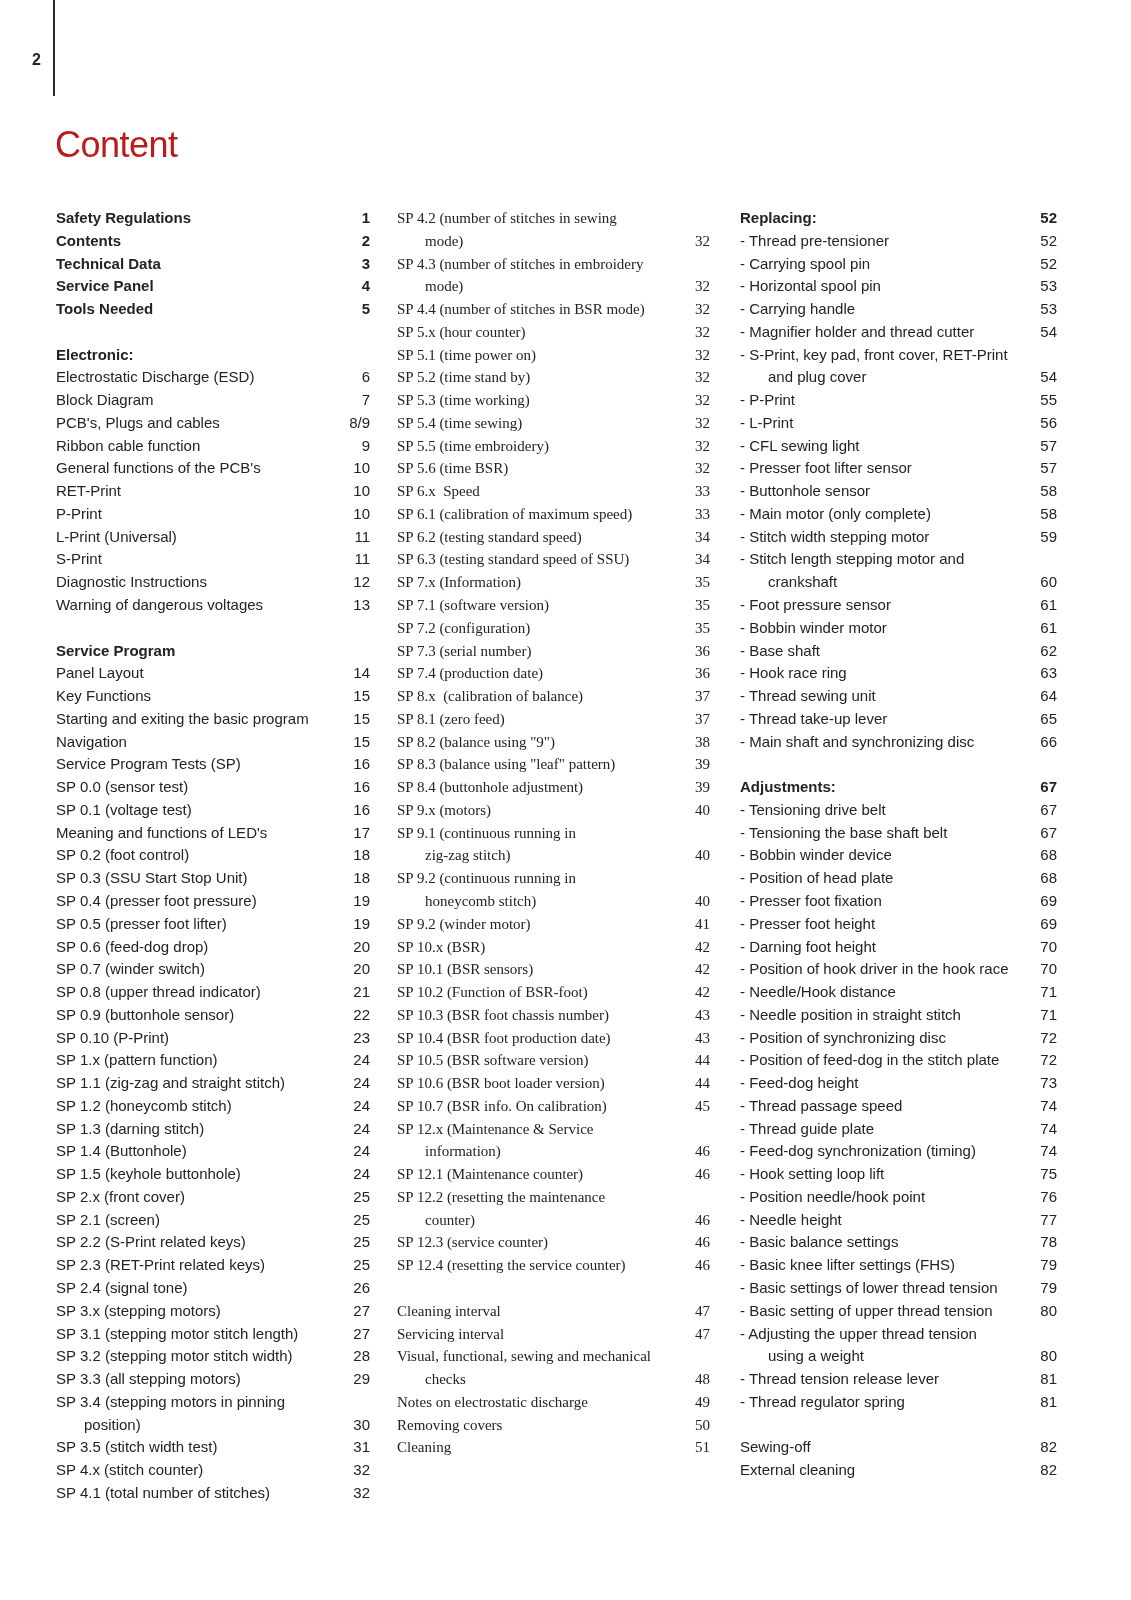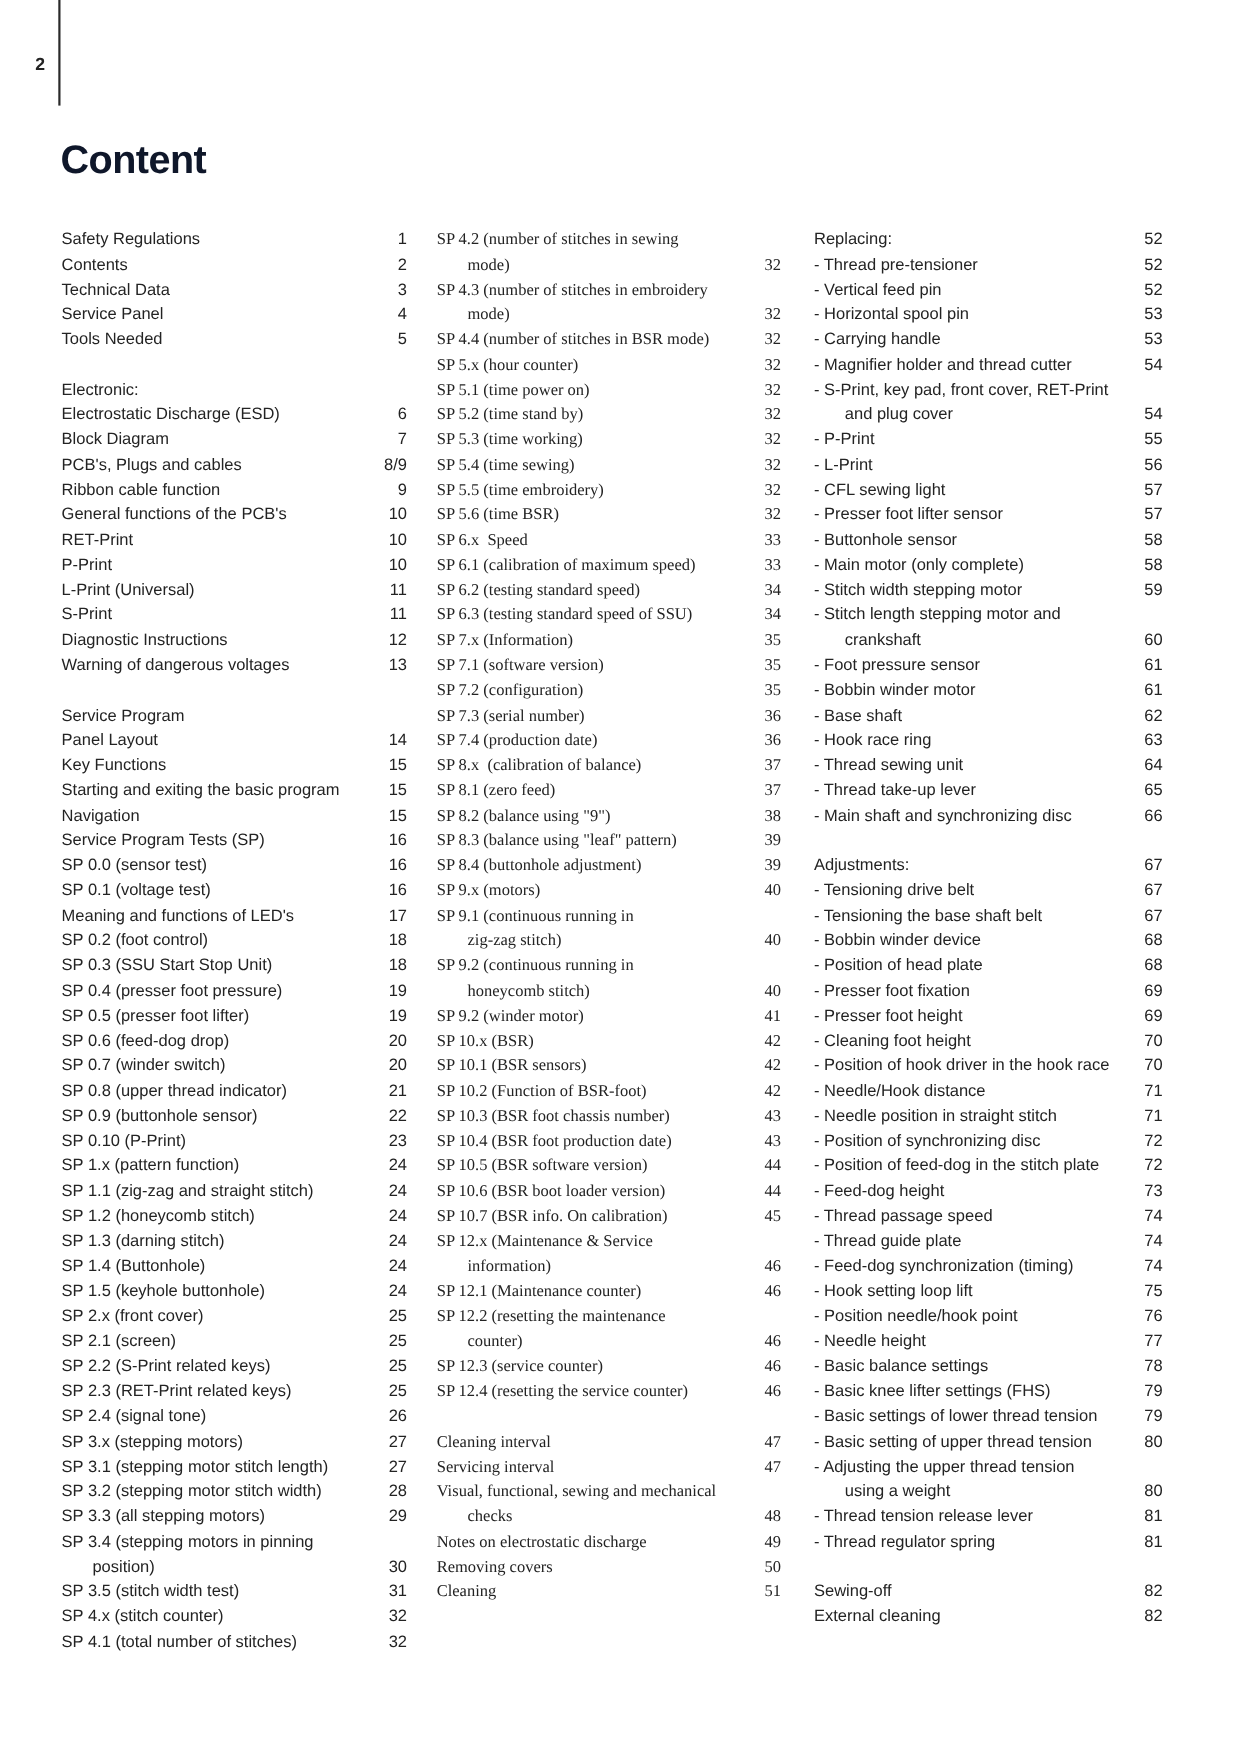--- a/index.html
+++ b/index.html
@@ -12,34 +12,34 @@
   .pageno{
     position:absolute;left:32px;top:51px;
     font-size:16px;font-weight:bold;color:#232323;
   }
   .rule{
     position:absolute;left:53px;top:0;width:2px;height:96px;
     background:#2a2a2a;
   }
   .title{
     position:absolute;left:55px;top:100px;
-    font-size:36px;font-weight:bold;letter-spacing:-0.5px;color:#0f172a;
+    font-size:36px;font-weight:normal;letter-spacing:-0.5px;color:#b91c1c;
   }
   .col{position:absolute;top:207px;}
   #col1{left:56px;width:314px;}
   #col2{left:397px;width:313px;font-family:Liberation Serif, serif;}
   #col3{left:740px;width:317px;}
   .row{
     display:flex;justify-content:space-between;align-items:baseline;
     height:22.78px;line-height:22.78px;
     font-size:15px;white-space:nowrap;
   }
   .row .lbl{white-space:pre;}
   .row .pg{margin-left:6px;}
-  .row.b{font-weight:normal;gap:41px;}
+  .row.b{font-weight:bold;gap:41px;}
   .row.i .lbl{padding-left:28px;}
   .row.spacer{height:22.78px;}
 </style>
 </head>
 <body>
 
 <div class="pageno">2</div>
 <div class="rule"></div>
 <h1 class="title">Content</h1>
 
@@ -479,21 +479,21 @@
 <div class="col" id="col3">
     <div class="row b">
       <span class="lbl">Replacing:</span>
       <span class="pg">52</span>
     </div>
     <div class="row">
       <span class="lbl">- Thread pre-tensioner</span>
       <span class="pg">52</span>
     </div>
     <div class="row">
-      <span class="lbl">- Vertical feed pin</span>
+      <span class="lbl">- Carrying spool pin</span>
       <span class="pg">52</span>
     </div>
     <div class="row">
       <span class="lbl">- Horizontal spool pin</span>
       <span class="pg">53</span>
     </div>
     <div class="row">
       <span class="lbl">- Carrying handle</span>
       <span class="pg">53</span>
     </div>
@@ -594,21 +594,21 @@
     </div>
     <div class="row">
       <span class="lbl">- Presser foot fixation</span>
       <span class="pg">69</span>
     </div>
     <div class="row">
       <span class="lbl">- Presser foot height</span>
       <span class="pg">69</span>
     </div>
     <div class="row">
-      <span class="lbl">- Cleaning foot height</span>
+      <span class="lbl">- Darning foot height</span>
       <span class="pg">70</span>
     </div>
     <div class="row">
       <span class="lbl">- Position of hook driver in the hook race</span>
       <span class="pg">70</span>
     </div>
     <div class="row">
       <span class="lbl">- Needle/Hook distance</span>
       <span class="pg">71</span>
     </div>

